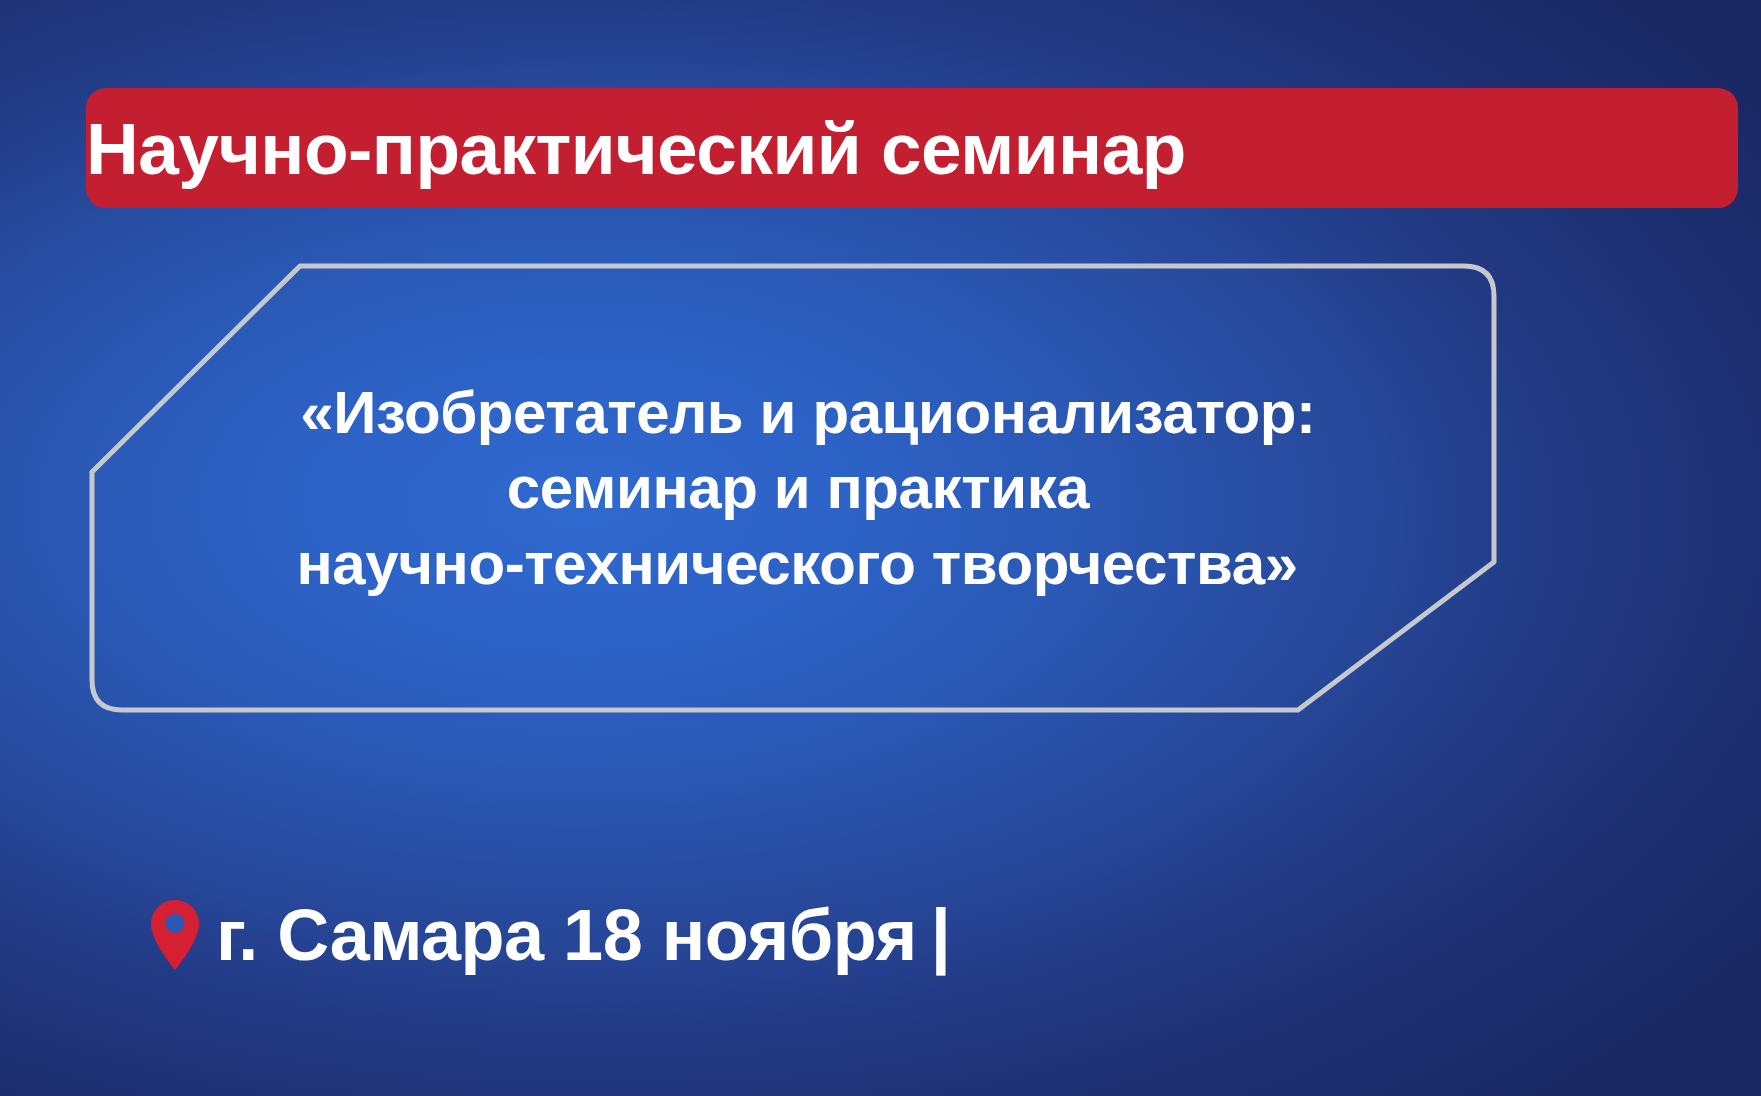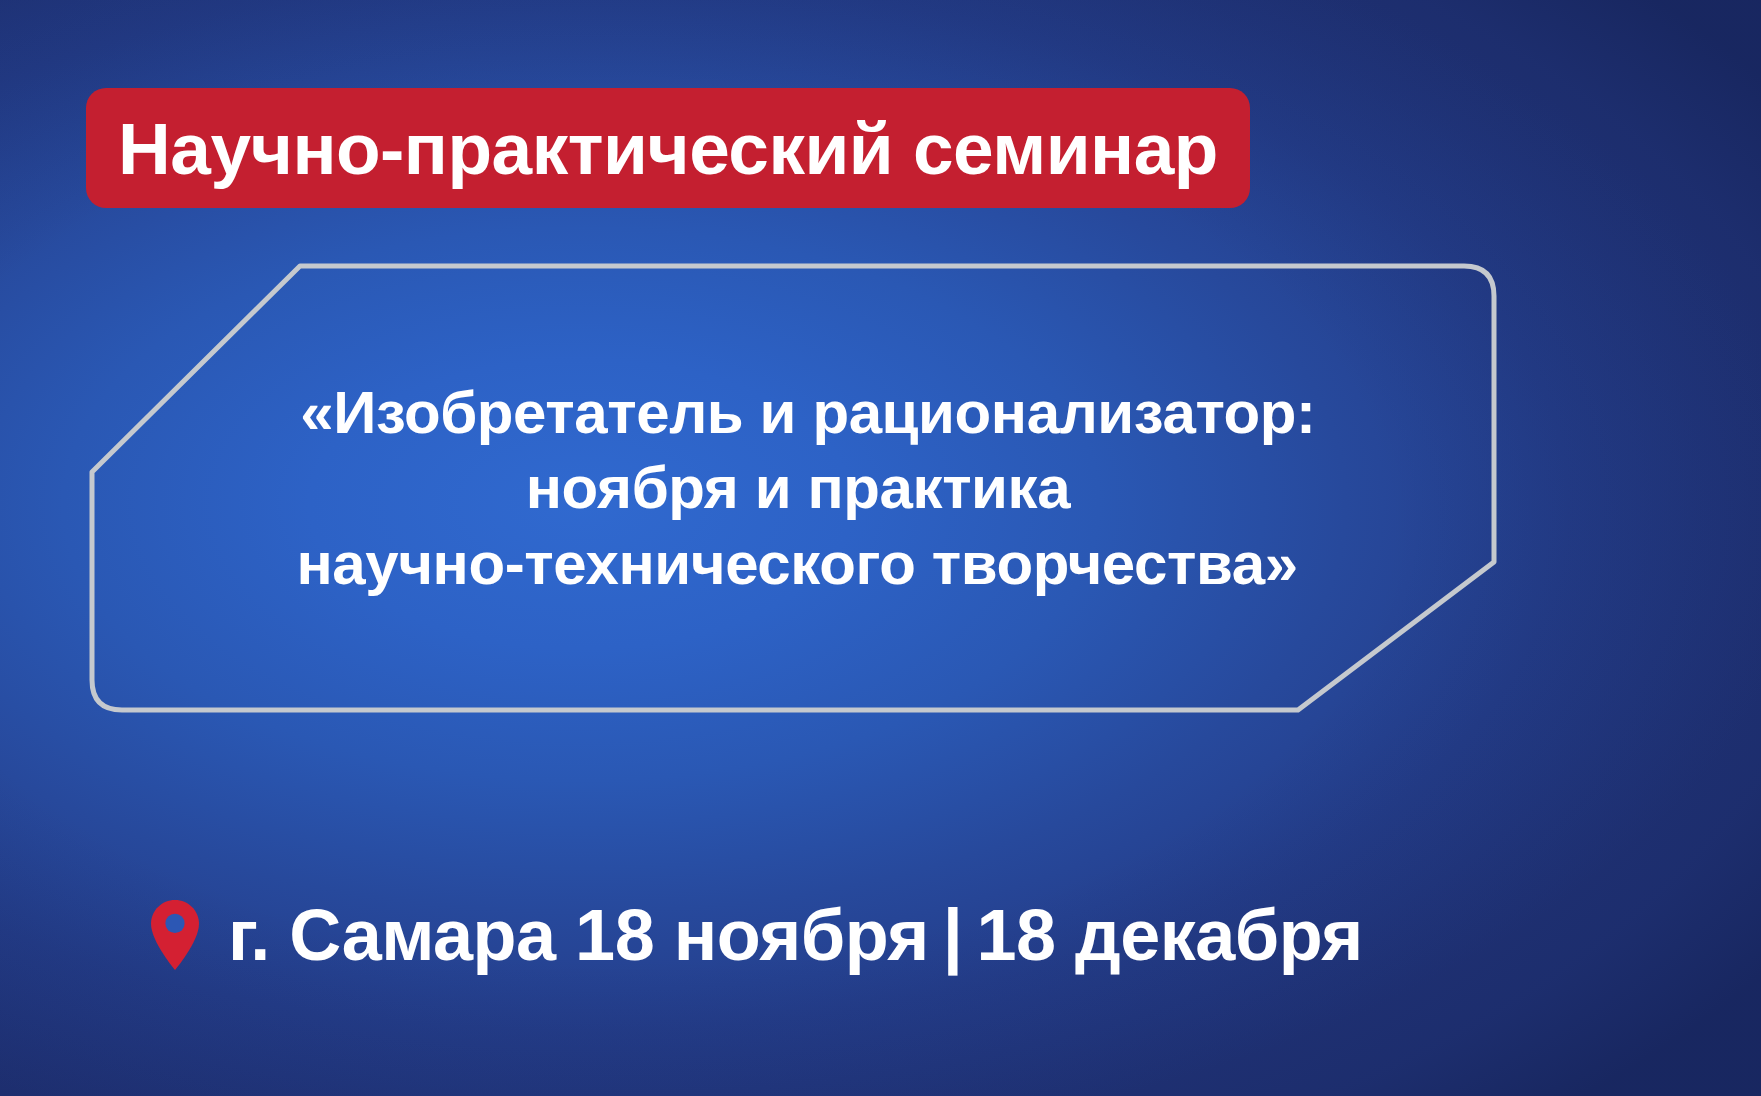--- a/index.html
+++ b/index.html
@@ -37,27 +37,27 @@
         rgba(0,0,0,0) 55%,
         rgba(10,20,60,0.22) 88%,
         rgba(8,16,52,0.38) 100%);
   }
 
   
   .banner {
     position: absolute;
     left: 86px;
     top: 88px;
-    width: 1164px;
+    width: 1652px;
     height: 120px;
     background: #c41f30;
     border-radius: 20px;
     display: flex;
     align-items: center;
-    justify-content: center;
+    justify-content: flex-start;
     z-index: 3;
   }
   .banner-title {
     color: #ffffff;
     font-size: 73px;
     font-weight: 700;
     letter-spacing: -0.5px;
     line-height: 1;
     white-space: nowrap;
   }
@@ -107,21 +107,21 @@
   .quote-line.l3 { margin-left: 8px; }
 
   
   .footer {
     position: absolute;
     left: 148px;
     top: 880px;
     height: 110px;
     display: flex;
     align-items: center;
-    gap: 26px;
+    gap: 14px;
     z-index: 4;
   }
   .pin-icon {
     width: 54px;
     height: 74px;
     flex: 0 0 auto;
     display: block;
   }
   .footer-text {
     color: #ffffff;
@@ -156,36 +156,35 @@
                L 1210 448
                L 34 448
                Q 4 448 4 418
                L 4 210
                Z" fill="none" stroke="#c5c9ce" stroke-width="5" stroke-linejoin="round" stroke-linecap="round"></path>
     </svg>
   </div>
 
   <div class="quote-block">
     <div class="quote-line l1">«Изобретатель и рационализатор:</div>
-    <div class="quote-line l2">ноября и практика</div>
+    <div class="quote-line l2">семинар и практика</div>
     <div class="quote-line l3">научно-технического творчества»</div>
   </div>
 
   <div class="footer">
     <svg class="pin-icon" viewBox="0 0 54 74">
       <path d="M27 2
                C13.8 2 3 12.6 3 25.7
                C3 43.5 27 72 27 72
                C27 72 51 43.5 51 25.7
                C51 12.6 40.2 2 27 2 Z" fill="#d42032"></path>
       <circle cx="27" cy="25.4" r="9.6" fill="#2c57b4"></circle>
     </svg>
 
     <div class="footer-text">
       <span>г. Самара</span>
       <span>&nbsp;</span>
       <span>18 ноября</span>
       <span class="sep">|</span>
-      <span>18 декабря</span>
     </div>
   </div>
 
 </div>
 
 </body></html>

